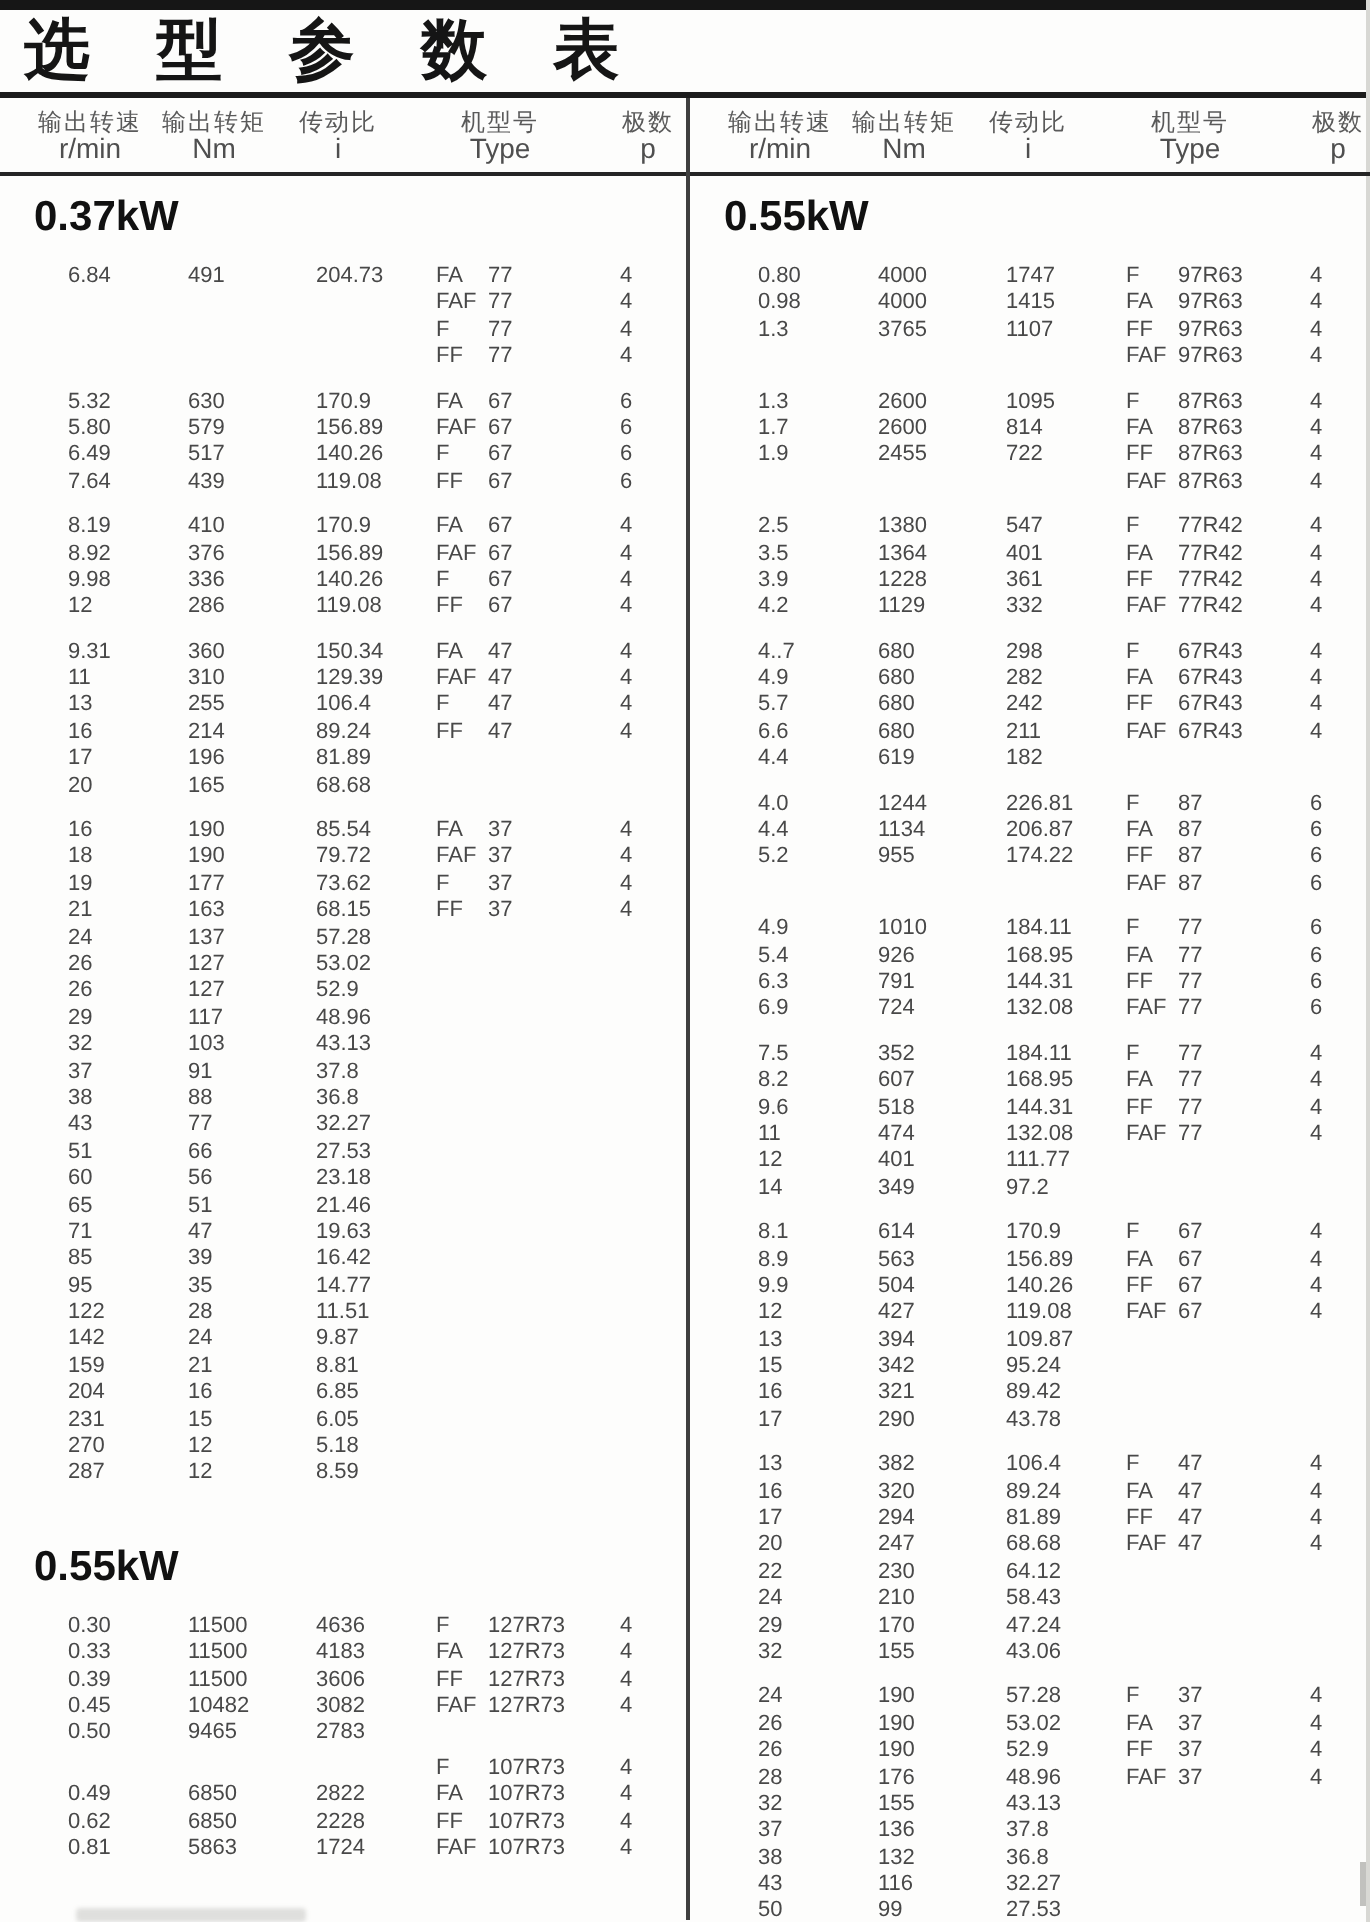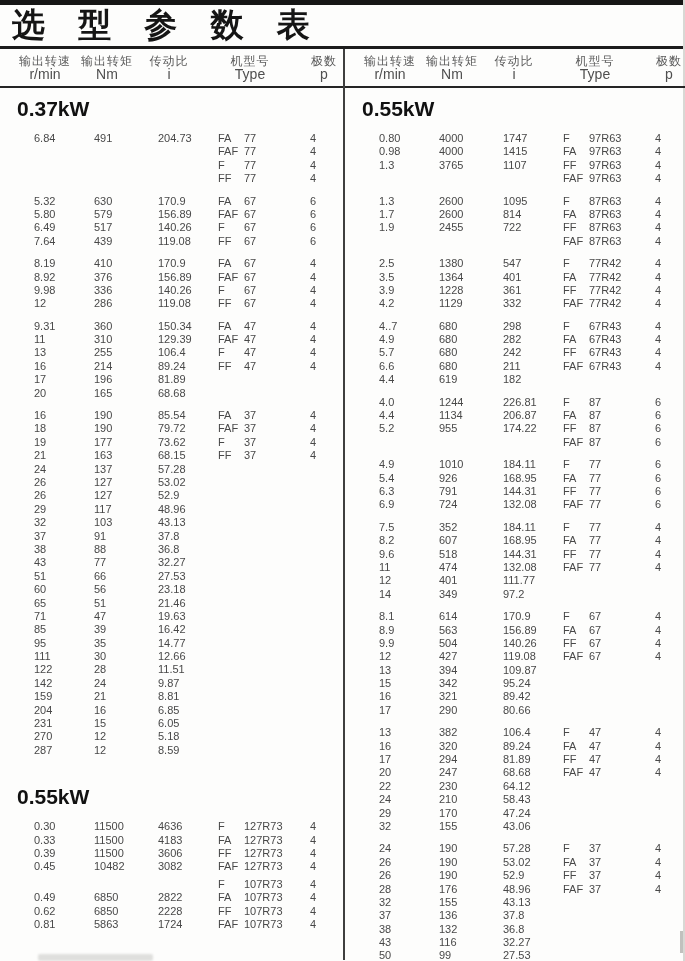--- a/index.html
+++ b/index.html
@@ -411,28 +411,20 @@
             </div>
             <div class="row">
               <span class="cell c0">95</span>
               <span class="cell c1">35</span>
               <span class="cell c2">14.77</span>
               <span class="cell c3"></span>
               <span class="cell c4"></span>
               <span class="cell c5"></span>
             </div>
             <div class="row">
-              <span class="cell c0">111</span>
-              <span class="cell c1">30</span>
-              <span class="cell c2">12.66</span>
-              <span class="cell c3"></span>
-              <span class="cell c4"></span>
-              <span class="cell c5"></span>
-            </div>
-            <div class="row">
               <span class="cell c0">122</span>
               <span class="cell c1">28</span>
               <span class="cell c2">11.51</span>
               <span class="cell c3"></span>
               <span class="cell c4"></span>
               <span class="cell c5"></span>
             </div>
             <div class="row">
               <span class="cell c0">142</span>
               <span class="cell c1">24</span>
@@ -508,20 +500,28 @@
               <span class="cell c4">127R73</span>
               <span class="cell c5">4</span>
             </div>
             <div class="row">
               <span class="cell c0">0.45</span>
               <span class="cell c1">10482</span>
               <span class="cell c2">3082</span>
               <span class="cell c3">FAF</span>
               <span class="cell c4">127R73</span>
               <span class="cell c5">4</span>
+            </div>
+            <div class="row">
+              <span class="cell c0">0.50</span>
+              <span class="cell c1">9465</span>
+              <span class="cell c2">2783</span>
+              <span class="cell c3"></span>
+              <span class="cell c4"></span>
+              <span class="cell c5"></span>
             </div>
           </div>
           <div class="block tight">
             <div class="row">
               <span class="cell c0"></span>
               <span class="cell c1"></span>
               <span class="cell c2"></span>
               <span class="cell c3">F</span>
               <span class="cell c4">107R73</span>
               <span class="cell c5">4</span>
@@ -894,21 +894,21 @@
               <span class="cell c0">16</span>
               <span class="cell c1">321</span>
               <span class="cell c2">89.42</span>
               <span class="cell c3"></span>
               <span class="cell c4"></span>
               <span class="cell c5"></span>
             </div>
             <div class="row">
               <span class="cell c0">17</span>
               <span class="cell c1">290</span>
-              <span class="cell c2">80.66</span>
+              <span class="cell c2">43.78</span>
               <span class="cell c3"></span>
               <span class="cell c4"></span>
               <span class="cell c5"></span>
             </div>
           </div>
           <div class="block">
             <div class="row">
               <span class="cell c0">13</span>
               <span class="cell c1">382</span>
               <span class="cell c2">106.4</span>

